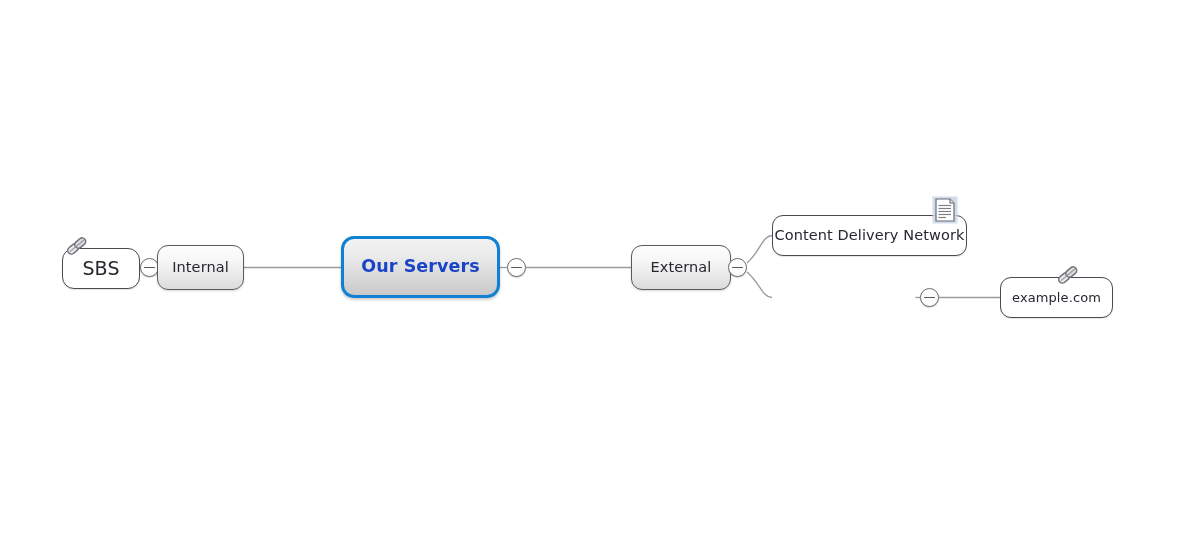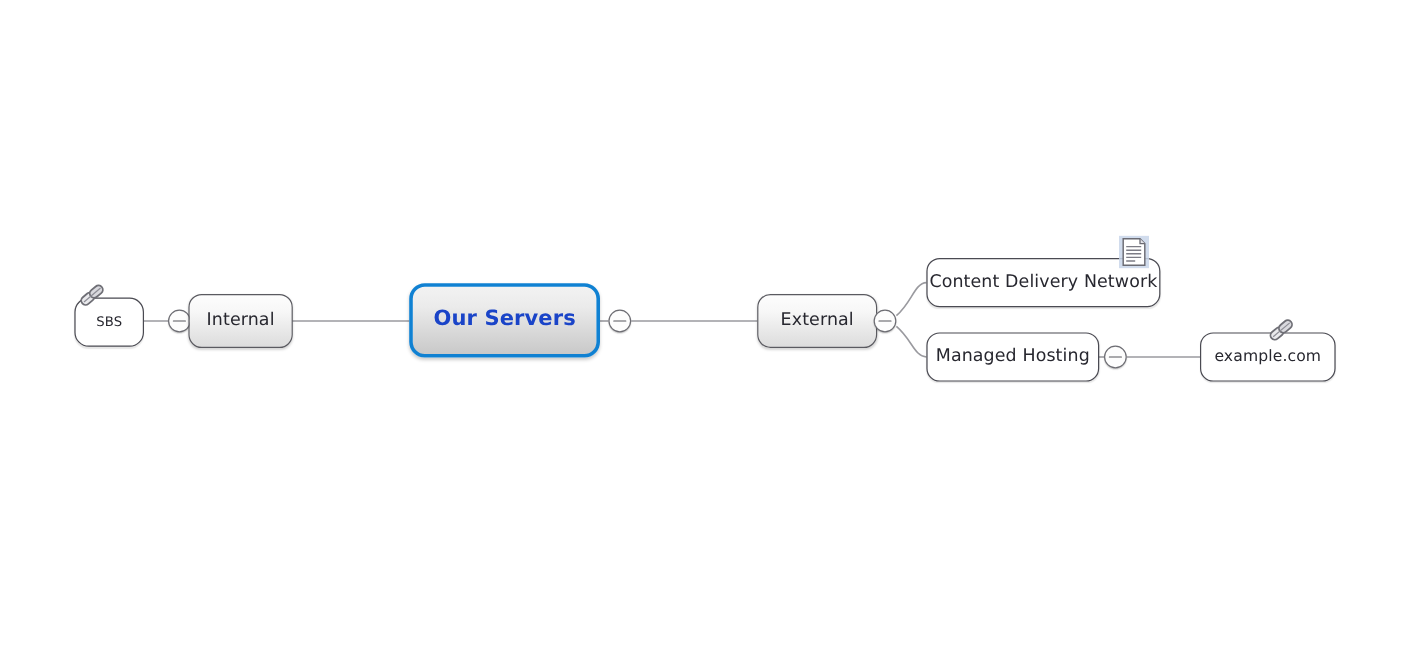--- a/index.html
+++ b/index.html
@@ -83,21 +83,21 @@
       <path d="M747,263 C760,252 762,236 772,235.5"></path>
 
       <path d="M747,272 C760,283 762,297 772,297.5"></path>
 
       <path d="M915.5,297.5 L920,297.5"></path>
 
       <path d="M939,297.5 L1000,297.5"></path>
     </g>
   </svg>
 
-  <div class="node plain" style="left:62px;top:247.5px;width:58px;height:41px;font-size:11px;border-radius:12px;">
+  <div class="node plain" style="left:62px;top:247.5px;width:78px;height:41px;font-size:19px;border-radius:12px;">
     <span class="lbl">SBS</span>
   </div>
 
   <span class="icon" style="left:62px;top:233px;">
     <svg width="30" height="26" viewBox="0 0 30 26">
       <g transform="rotate(-40 15 13)">
         <rect x="4.2" y="9.2" width="12" height="7.2" rx="3.6" fill="#e9e9ec" stroke="#6f6f76" stroke-width="1.5"></rect>
         <rect x="13.4" y="9.2" width="12" height="7.2" rx="3.6" fill="#d9d9de" stroke="#6f6f76" stroke-width="1.5"></rect>
         <line x1="6" y1="12.8" x2="24" y2="12.8" stroke="#8d8d95" stroke-width="1"></line>
       </g>
@@ -134,23 +134,20 @@
       <g stroke="#7d7d86" stroke-width="1.15">
         <line x1="6.5" y1="9.5" x2="19" y2="9.5"></line>
         <line x1="6.5" y1="12.5" x2="19" y2="12.5"></line>
         <line x1="6.5" y1="15.5" x2="19" y2="15.5"></line>
         <line x1="6.5" y1="18.5" x2="19" y2="18.5"></line>
         <line x1="6.5" y1="21.5" x2="14" y2="21.5"></line>
       </g>
     </svg>
   </span>
 
-  <div class="node plain" style="left:772px;top:277px;width:144px;height:41px;font-size:14.5px;">
-    <span class="lbl">Managed Hosting</span>
-  </div>
 
   <div class="collapser" style="left:920px;top:288px;"></div>
 
   <div class="node plain" style="left:1000px;top:277px;width:113px;height:41px;font-size:13px;">
     <span class="lbl">example.com</span>
   </div>
 
   <span class="icon" style="left:1053px;top:262px;">
     <svg width="30" height="26" viewBox="0 0 30 26">
       <g transform="rotate(-40 15 13)">

